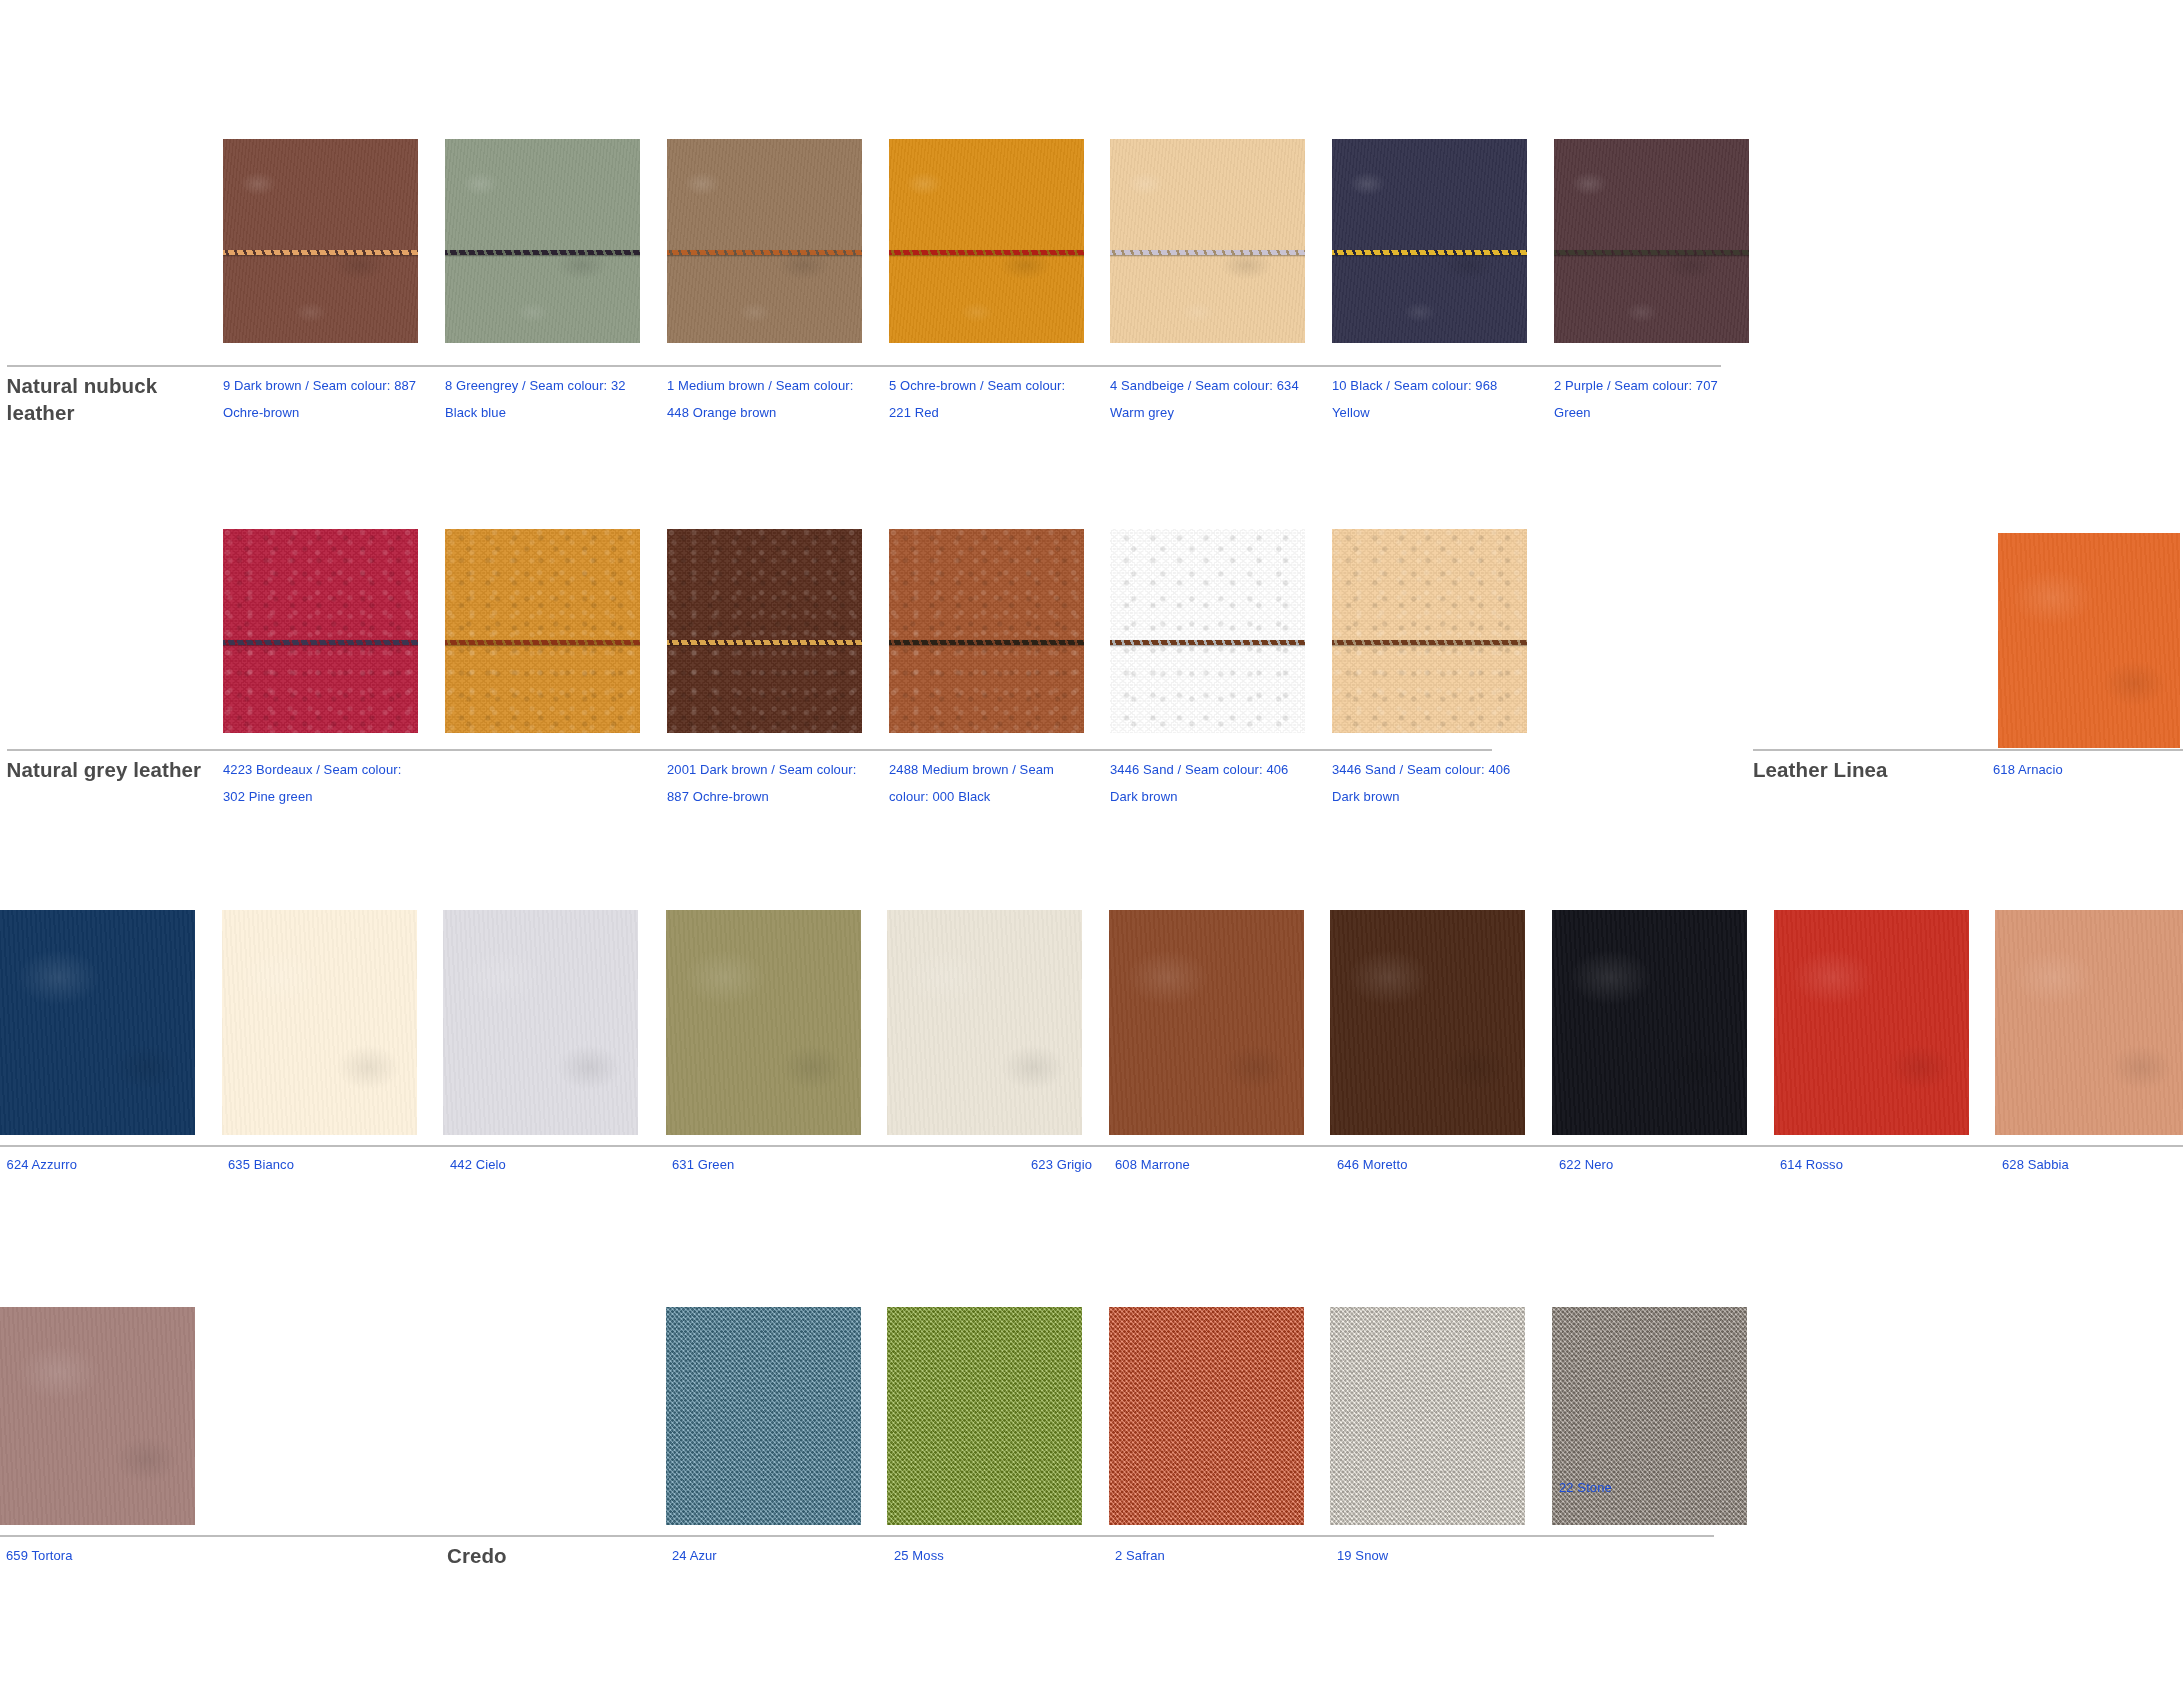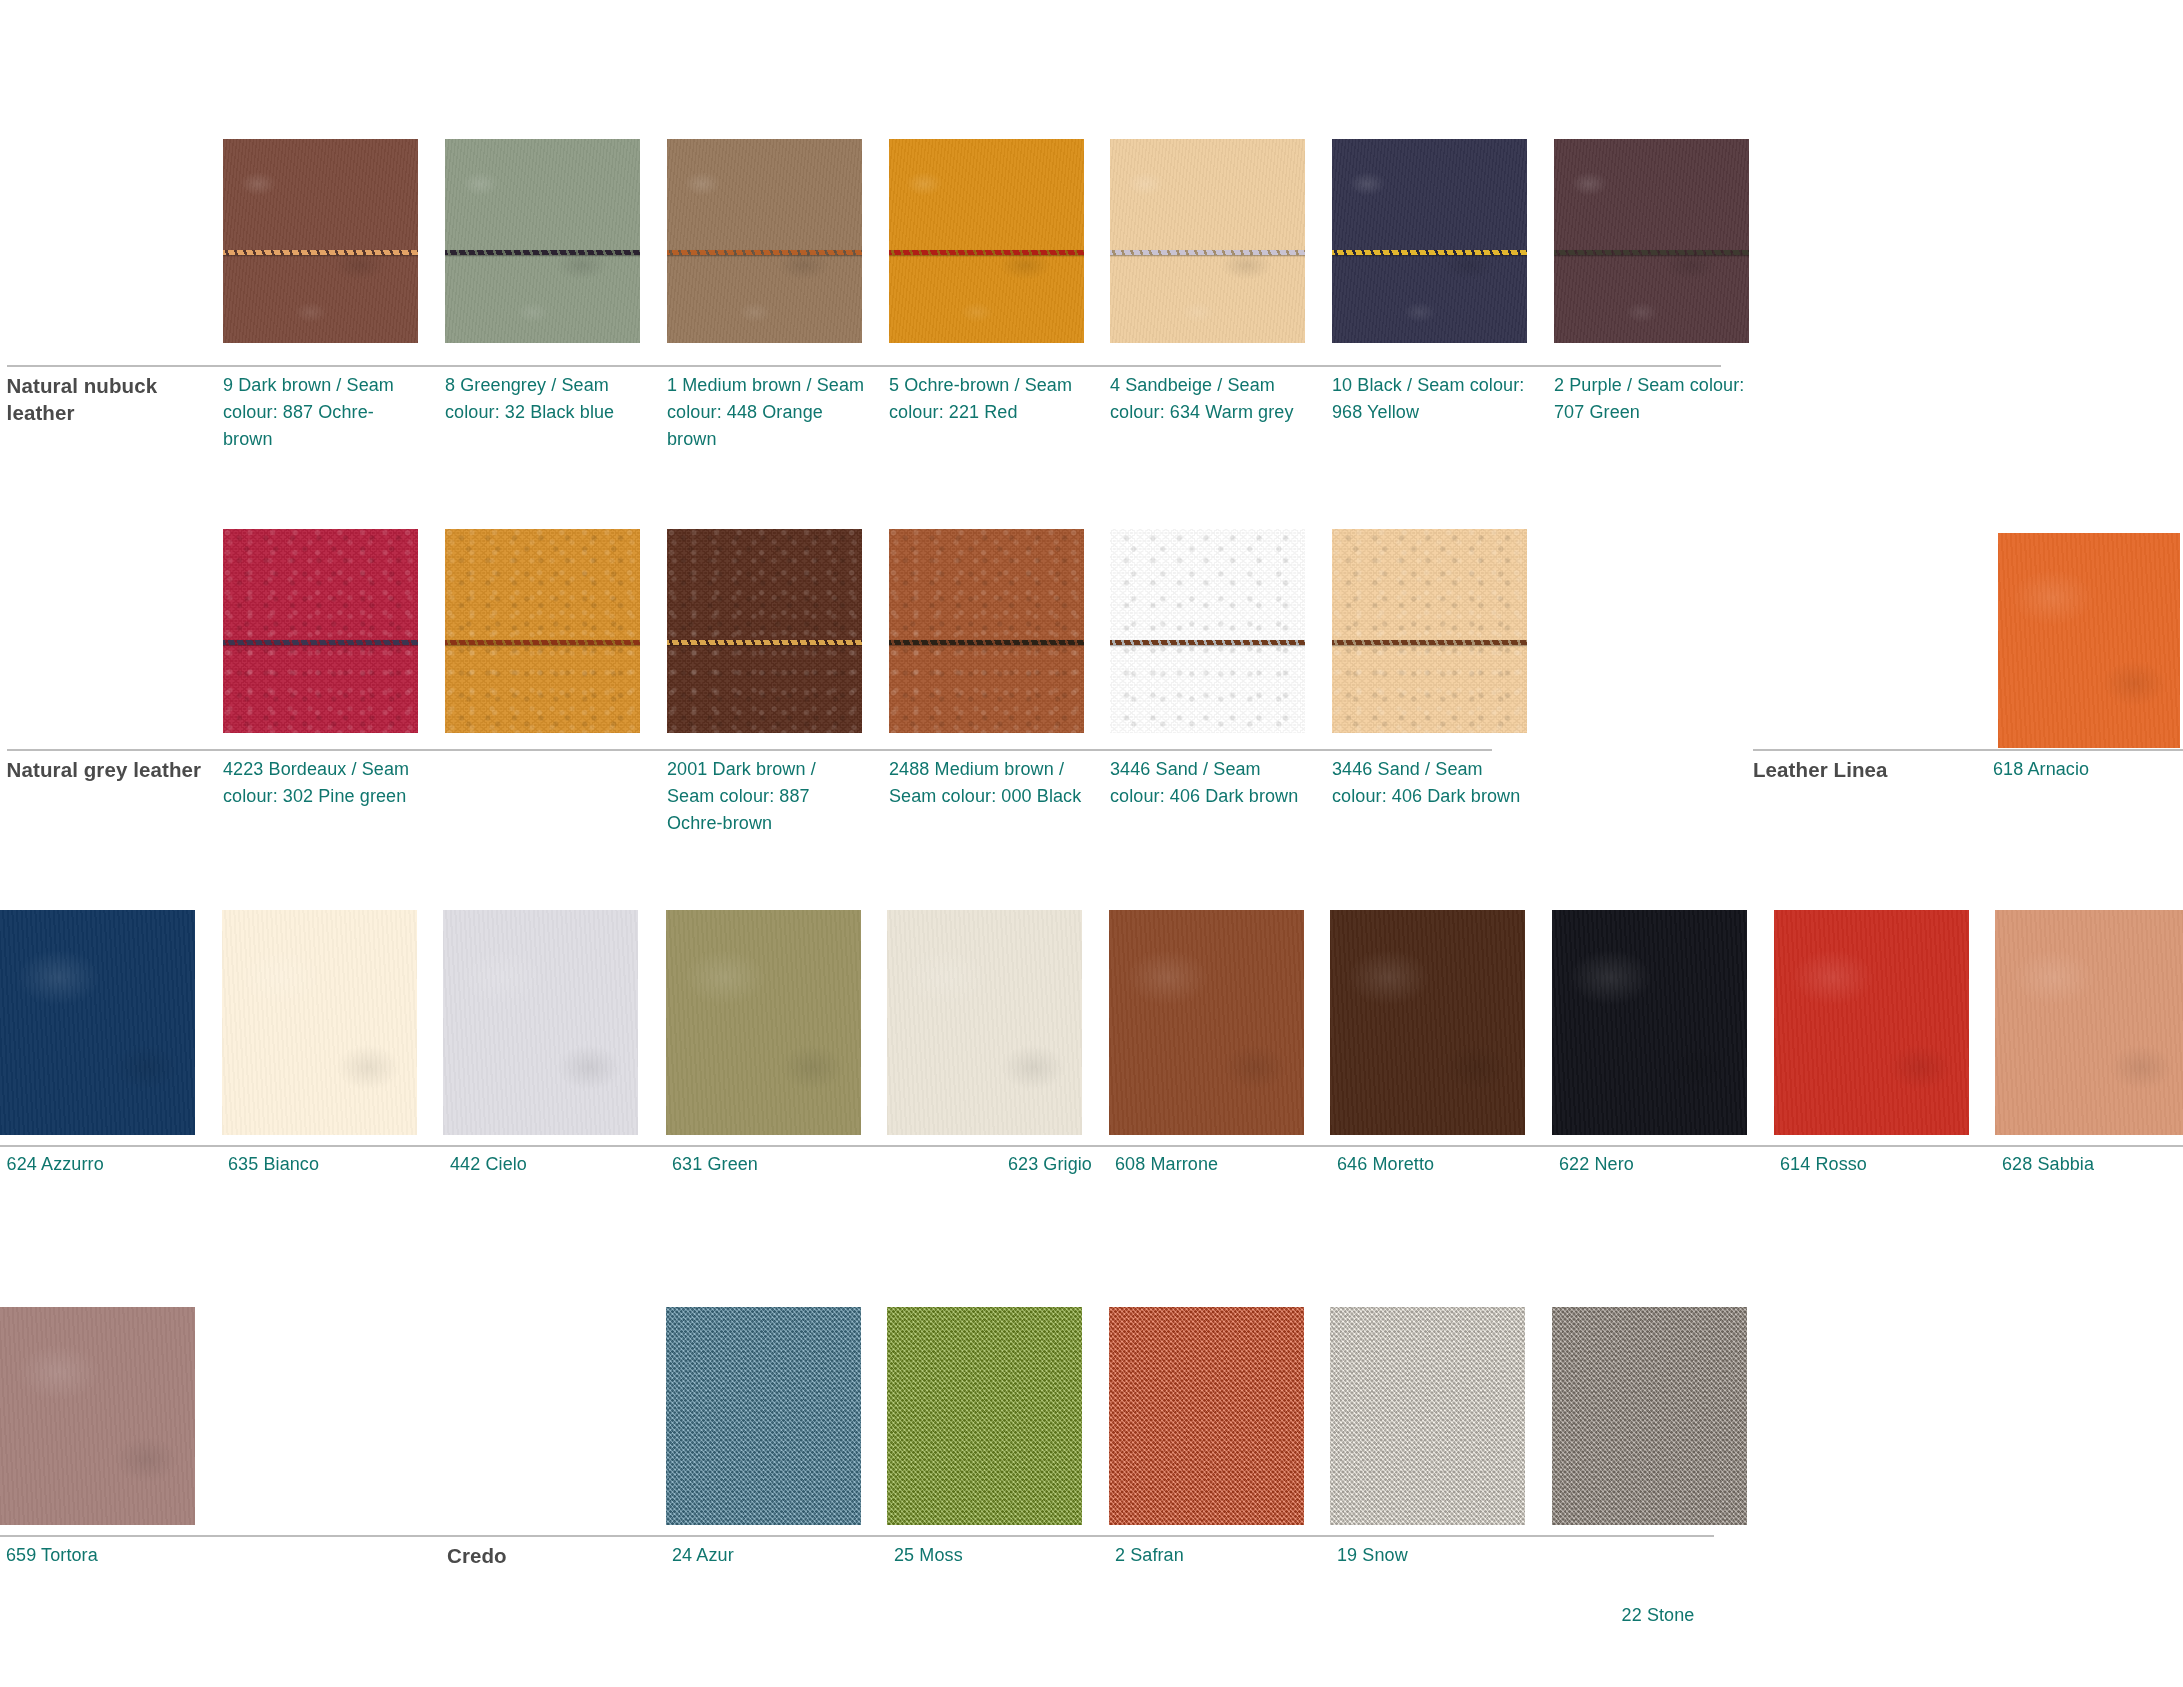--- a/index.html
+++ b/index.html
@@ -65,23 +65,23 @@
   }
   
   .rule{
     position:absolute;
     height:2px;
     background:#bdbdbd;
   }
   
   .cap{
     position:absolute;
-    font-size:18px;
+    font-size:13px;
     line-height:27px;
-    color:#0f766e;
+    color:#1d4ed8;
     letter-spacing:0.1px;
   }
   .grouplabel{
     position:absolute;
     font-size:20.5px;
     line-height:27px;
     font-weight:bold;
     color:#4a4a4a;
     letter-spacing:0.1px;
   }
@@ -249,15 +249,15 @@
     <div class="swatch tex-credo" style="left: 1552px; top: 1307px; width: 195px; height: 218px; background: rgb(158, 147, 137);">
       <div class="base"></div>
     </div>
     <div class="rule" style="left: 0px; top: 1535px; width: 1714px; background: rgb(189, 189, 189);"></div>
     <div class="cap" style="left: 6px; top: 1542px; width: 198px;">659 Tortora</div>
     <div class="grouplabel" style="left: 447px; top: 1542px; width: 198px;">Credo</div>
     <div class="cap" style="left: 672px; top: 1542px; width: 198px;">24 Azur</div>
     <div class="cap" style="left: 894px; top: 1542px; width: 198px;">25 Moss</div>
     <div class="cap" style="left: 1115px; top: 1542px; width: 198px;">2 Safran</div>
     <div class="cap" style="left: 1337px; top: 1542px; width: 198px;">19 Snow</div>
-    <div class="cap" style="left: 1559px; top: 1602px; width: 198px; text-align: center;">22 Stone</div>
+    <div class="cap" style="left: 1559px; top: 1474px; width: 198px;">22 Stone</div>
   </div>
 
 
 </body></html>

